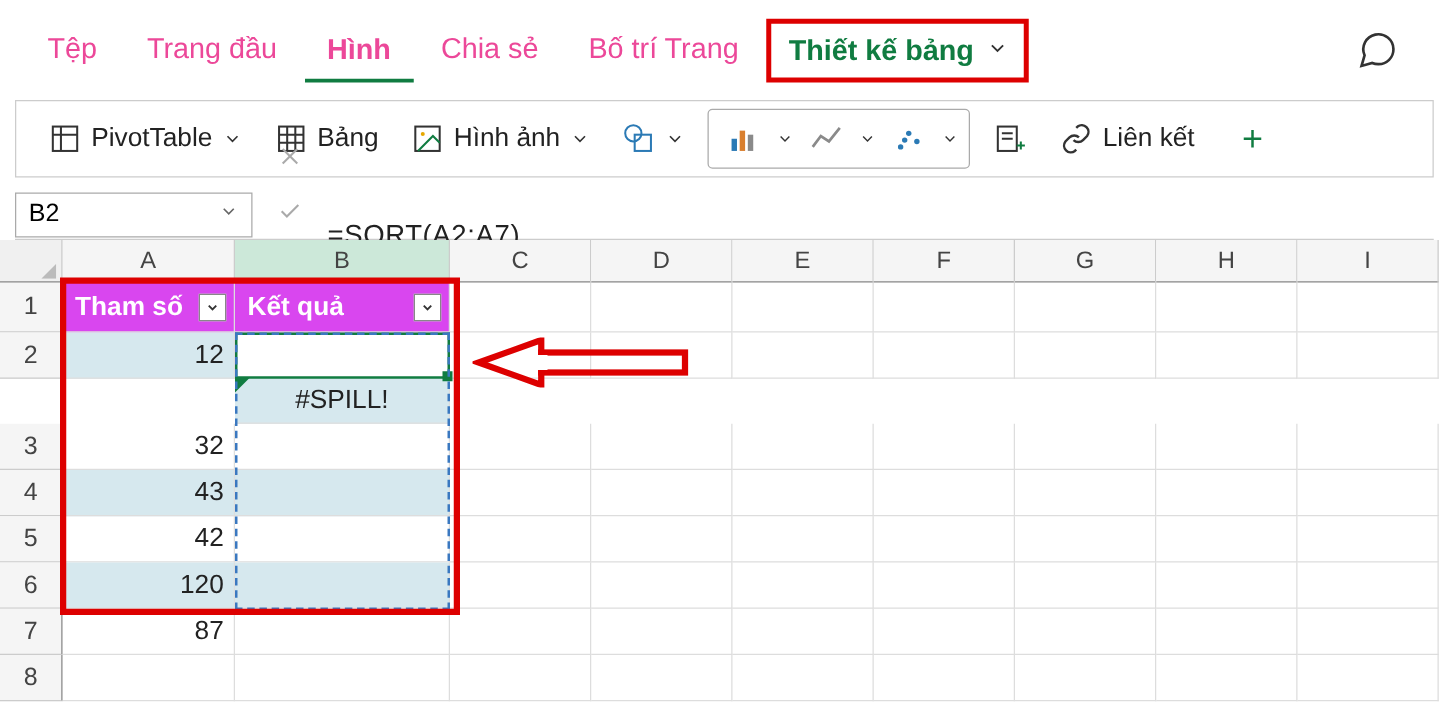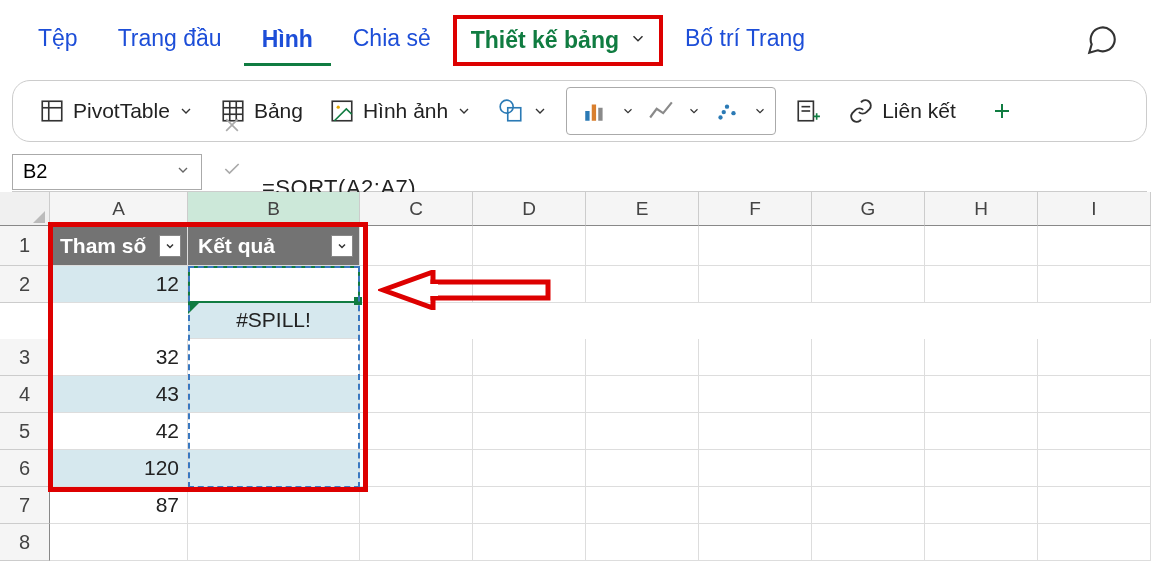--- a/index.html
+++ b/index.html
@@ -1,27 +1,27 @@
 <!DOCTYPE html>
 <html><head>
 <meta charset="utf-8">
 <style>
 * { box-sizing: border-box; margin: 0; padding: 0; font-family: "Segoe UI", Arial, sans-serif; }
 body { background: #fff; width: 1159px; height: 567px; overflow: hidden; position: relative; }
 
 
 .tabs { display: flex; align-items: center; padding: 10px 20px 0 20px; height: 70px; gap: 4px; }
-.tab { padding: 12px 18px; font-size: 23px; color: #1d4ed8; cursor: pointer; border-bottom: 3px solid transparent; }
+.tab { padding: 12px 18px; font-size: 23px; color: #ec4899; cursor: pointer; border-bottom: 3px solid transparent; }
 .tab.active { font-weight: 600; border-bottom: 3px solid #107c41; padding-bottom: 10px; }
 .tab.special { color: #107c41; font-weight: 600; border: 4px solid #d00; padding: 8px 40px 8px 14px; position: relative; }
 .chev { position: absolute; right: 12px; top: 50%; transform: translateY(-50%); }
 .comment-icon { margin-left: auto; margin-right: 20px; width: 34px; height: 34px; }
 
 
-.ribbon { display: flex; align-items: center; padding: 12px 18px; gap: 10px; border: 1px solid #ccc; border-radius: 18px; margin: 10px 12px 0 12px; height: 62px; }
+.ribbon { display: flex; align-items: center; padding: 12px 18px; gap: 10px; border: 1px solid #ccc; border-radius: 0; margin: 10px 12px 0 12px; height: 62px; }
 .rbtn { display: inline-flex; align-items: center; gap: 8px; padding: 6px 8px; font-size: 21px; color: #222; cursor: pointer; }
 .ico { display: inline-flex; }
 .chart-group { display: flex; align-items: center; gap: 6px; border: 1px solid #aaa; border-radius: 4px; padding: 4px 8px; height: 48px; }
 .chart-btn { width: 40px; height: 36px; display: inline-flex; align-items: center; justify-content: center; }
 .plus-btn { margin-left: 8px; font-size: 22px; }
 
 
 .formula-row { display: flex; align-items: center; margin: 10px 12px 0 12px; height: 40px; border-bottom: 1px solid #ccc; }
 .namebox { width: 190px; height: 36px; border: 1px solid #aaa; display: flex; align-items: center; padding: 0 10px; font-size: 20px; position: relative; gap: 45px; }
 .namebox .dd { margin-left: auto; }
@@ -42,21 +42,21 @@
 .row { display: flex; }
 .rowh { width: 50px; border-right: 1px solid #888; border-bottom: 1px solid #ccc; background: #f5f5f5; display: flex; align-items: center; justify-content: center; font-size: 20px; color: #444; }
 .cell { border-right: 1px solid #ddd; border-bottom: 1px solid #ddd; display: flex; align-items: center; padding: 0 8px; font-size: 21px; color: #222; position: relative; }
 .cA { width: 138px; justify-content: flex-end; }
 .cB { width: 172px; justify-content: center; }
 .cO { width: 113px; }
 .h1 { height: 40px; }
 .hN { height: 37px; }
 
 
-.thdr { background: #737373; color: #fff; font-weight: 700; justify-content: flex-start; padding-left: 10px; font-size: 21px; position: relative; }
+.thdr { background: #d946ef; color: #fff; font-weight: 700; justify-content: flex-start; padding-left: 10px; font-size: 21px; position: relative; }
 .thdr .fbtn { width: 22px; height: 22px; background: #fff; border: 1px solid #888; display: flex; align-items: center; justify-content: center; position: absolute; right: 6px; top: 50%; transform: translateY(-50%); }
 
 
 .band { background: #d6e8ee; }
 .spill { color: #222; margin-top: 36px; }
 
 
 .active-cell-border { position: absolute; border: 2px solid #107c41; pointer-events: none; }
 .green-tri { position: absolute; top: 0; left: 0; width: 0; height: 0; border-top: 12px solid #107c41; border-right: 12px solid transparent; }
 .fill-handle { position: absolute; width: 8px; height: 8px; background: #107c41; bottom: -4px; right: -4px; }
@@ -72,29 +72,29 @@
 
 </style>
 </head>
 <body>
 
 <div class="tabs">
   <div class="tab">Tệp</div>
   <div class="tab">Trang đầu</div>
   <div class="tab active">Hình</div>
   <div class="tab">Chia sẻ</div>
+  <div class="tab">Bố trí Trang</div>
   <div class="tab special">
     <span>Thiết kế bảng</span>
     <span class="chev">
       <svg width="18" height="18" viewBox="0 0 24 24" fill="none" stroke="#333" stroke-width="2">
           <polyline points="6 9 12 15 18 9"></polyline>
         </svg>
     </span>
   </div>
-  <div class="tab">Bố trí Trang</div>
   <span class="comment-icon">
     <svg width="34" height="34" viewBox="0 0 24 24" fill="none" stroke="#333" stroke-width="1.5">
         <path d="M21 11.5a8.38 8.38 0 0 1-8.5 8.5 8.5 8.5 0 0 1-3.5-.7L3 21l1.7-6A8.5 8.5 0 1 1 21 11.5z"></path>
       </svg>
   </span>
 </div>
 
 <div class="ribbon">
   <div class="rbtn">
     <span class="ico">

